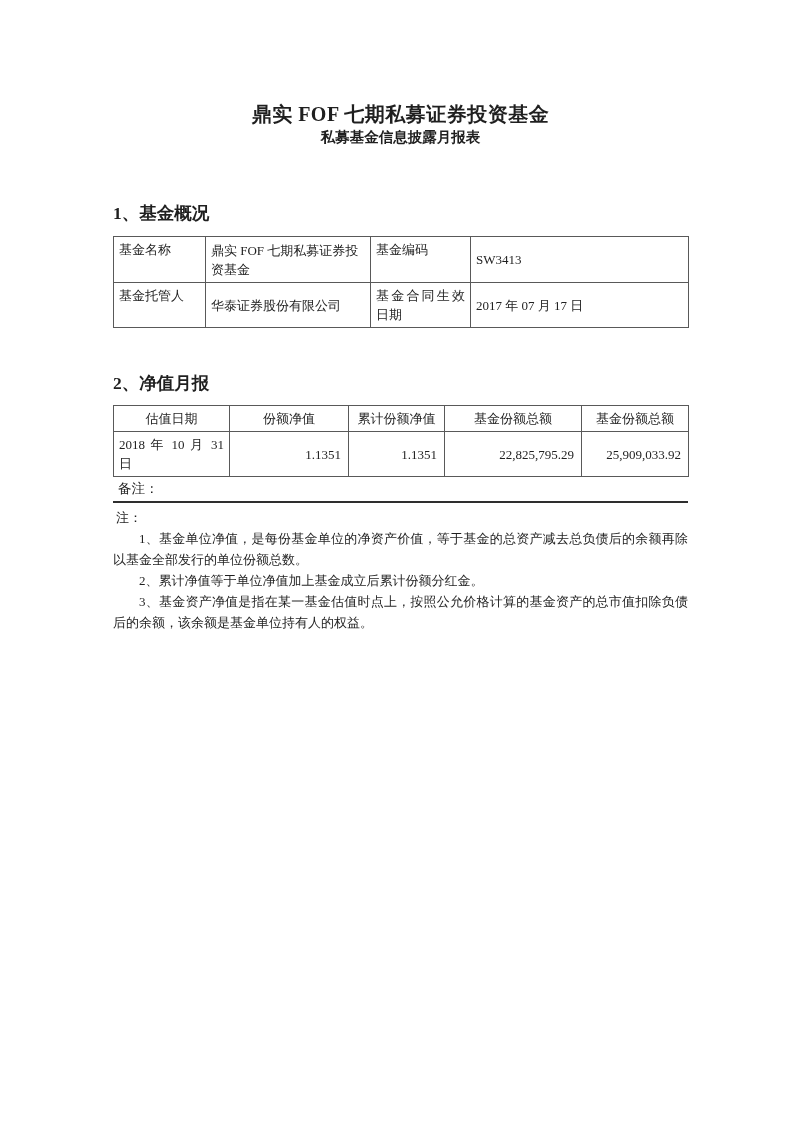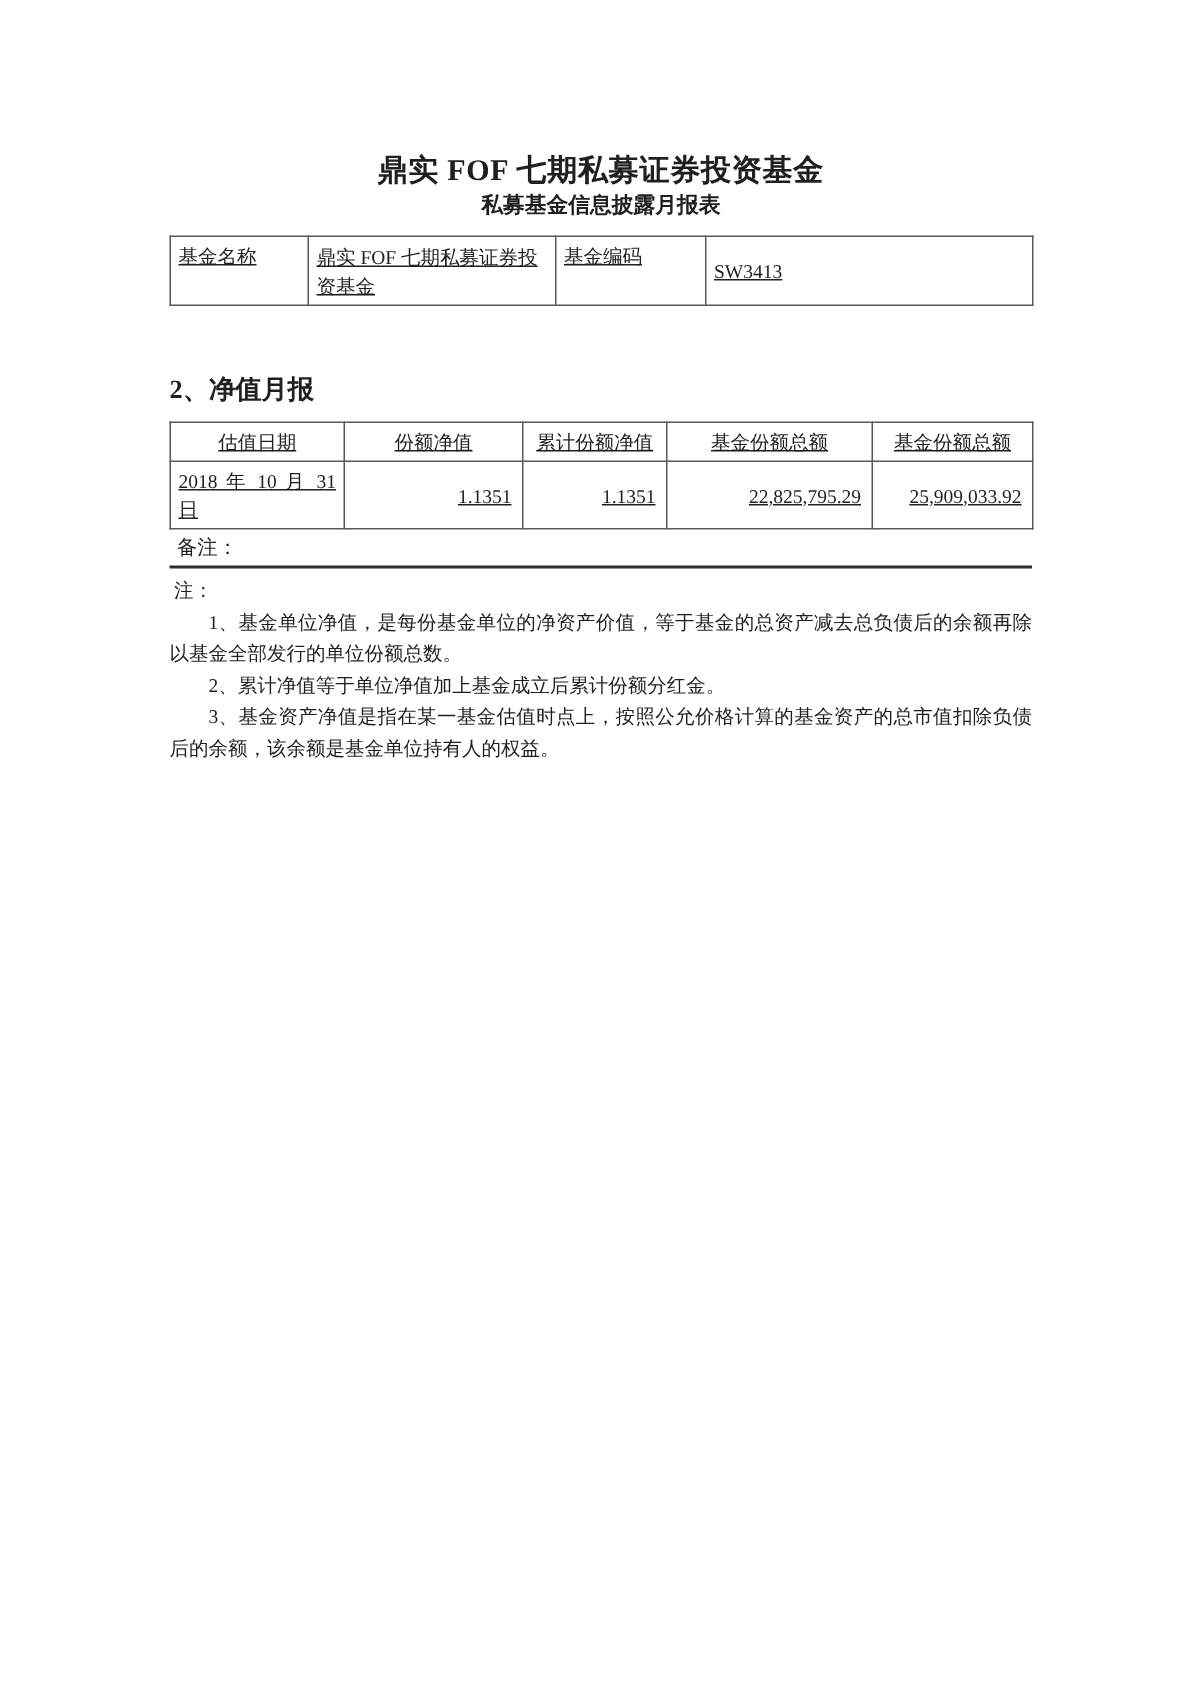--- a/index.html
+++ b/index.html
@@ -34,21 +34,20 @@
     font-weight: bold;
     line-height: 26px;
   }
   .sh1 { margin-top: 53px; }
   .sh2 { margin-top: 42px; font-family: Liberation Serif, serif; }
   table {
     width: 575px;
     border-collapse: collapse;
     table-layout: fixed;
     font-size: 13px;
-    text-decoration: underline;
   }
   .t1 { margin-top: 10px; }
   .t2 { margin-top: 9px; }
   td, th {
     border: 1px solid #595959;
     padding: 3px 5px;
     font-weight: normal;
     line-height: 19px;
     word-break: break-all;
     overflow: hidden;
@@ -87,34 +86,41 @@
   }
 </style>
 </head>
 <body>
 
 <div class="page">
 
   <div class="doc-title">鼎实 FOF 七期私募证券投资基金</div>
   <div class="doc-subtitle">私募基金信息披露月报表</div>
 
+  <div class="section-heading sh1">1、基金概况</div>
 
   <table class="t1">
     <colgroup>
       <col style="width:92px">
         <col style="width:165px">
         <col style="width:100px">
         <col style="width:218px">
     </colgroup>
     <tbody>
       <tr class="r1">
         <td class="lab">基金名称</td>
         <td class="val">鼎实 FOF 七期私募证券投资基金</td>
         <td class="lab">基金编码</td>
         <td class="val">SW3413</td>
+      </tr>
+      <tr class="r4">
+        <td class="lab">基金托管人</td>
+        <td class="val">华泰证券股份有限公司</td>
+        <td class="lab">基金合同生效日期</td>
+        <td class="val">2017 年 07 月 17 日</td>
       </tr>
     </tbody>
   </table>
 
   <div class="section-heading sh2">2、净值月报</div>
 
   <table class="t2">
     <colgroup>
       <col style="width:116px">
         <col style="width:119px">

